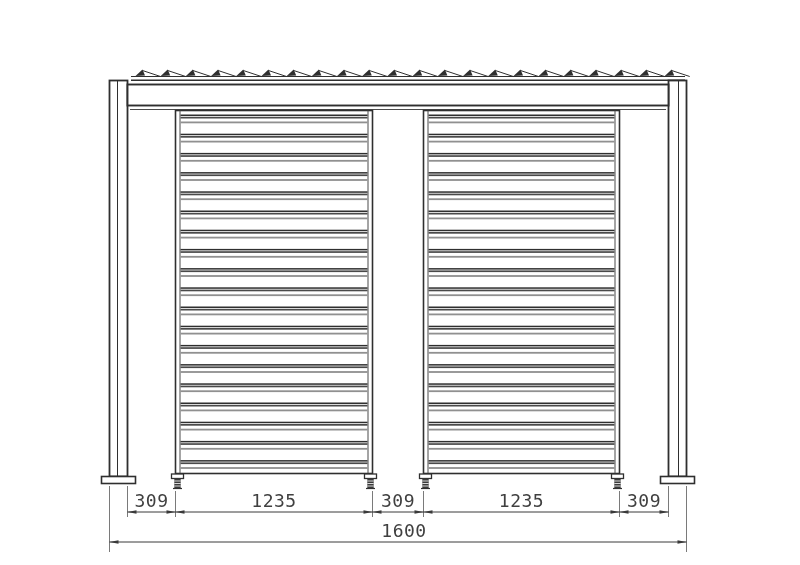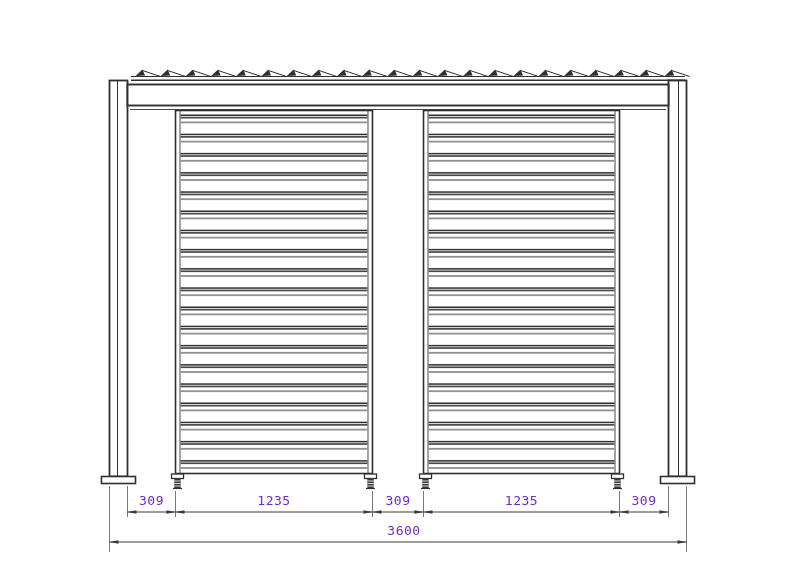--- a/index.html
+++ b/index.html
@@ -7,23 +7,23 @@
     position:relative;
     width:800px;height:565px;
     background:#ffffff;
     font-family:"DejaVu Sans Mono","Liberation Mono",monospace;
     overflow:hidden;
   }
   .canvas svg{position:absolute;left:0;top:0;}
   .dim{
     position:absolute;
     transform:translateX(-50%);
-    font-size:13px;
+    font-size:18px;
     line-height:13px;
-    color:#6d28d9;
+    color:#404040;
     letter-spacing:.5px;
     white-space:nowrap;
     text-align:center;
   }
 </style>
 </head>
 <body>
 
 <div class="canvas">
 
@@ -288,14 +288,14 @@
         <polygon points="109.5,542 118.5,540.2 118.5,543.8" fill="#3a3a3a"></polygon>
         <polygon points="686.5,542 677.5,540.2 677.5,543.8" fill="#3a3a3a"></polygon>
       </g>
   </svg>
 
   <span class="dim" style="left:151.5px;top:494px">309</span>
   <span class="dim" style="left:274px;top:494px">1235</span>
   <span class="dim" style="left:398px;top:494px">309</span>
   <span class="dim" style="left:521.5px;top:494px">1235</span>
   <span class="dim" style="left:644px;top:494px">309</span>
-  <span class="dim" style="left:404px;top:524px">3600</span>
+  <span class="dim" style="left:404px;top:524px">1600</span>
 </div>
 
 </body></html>

